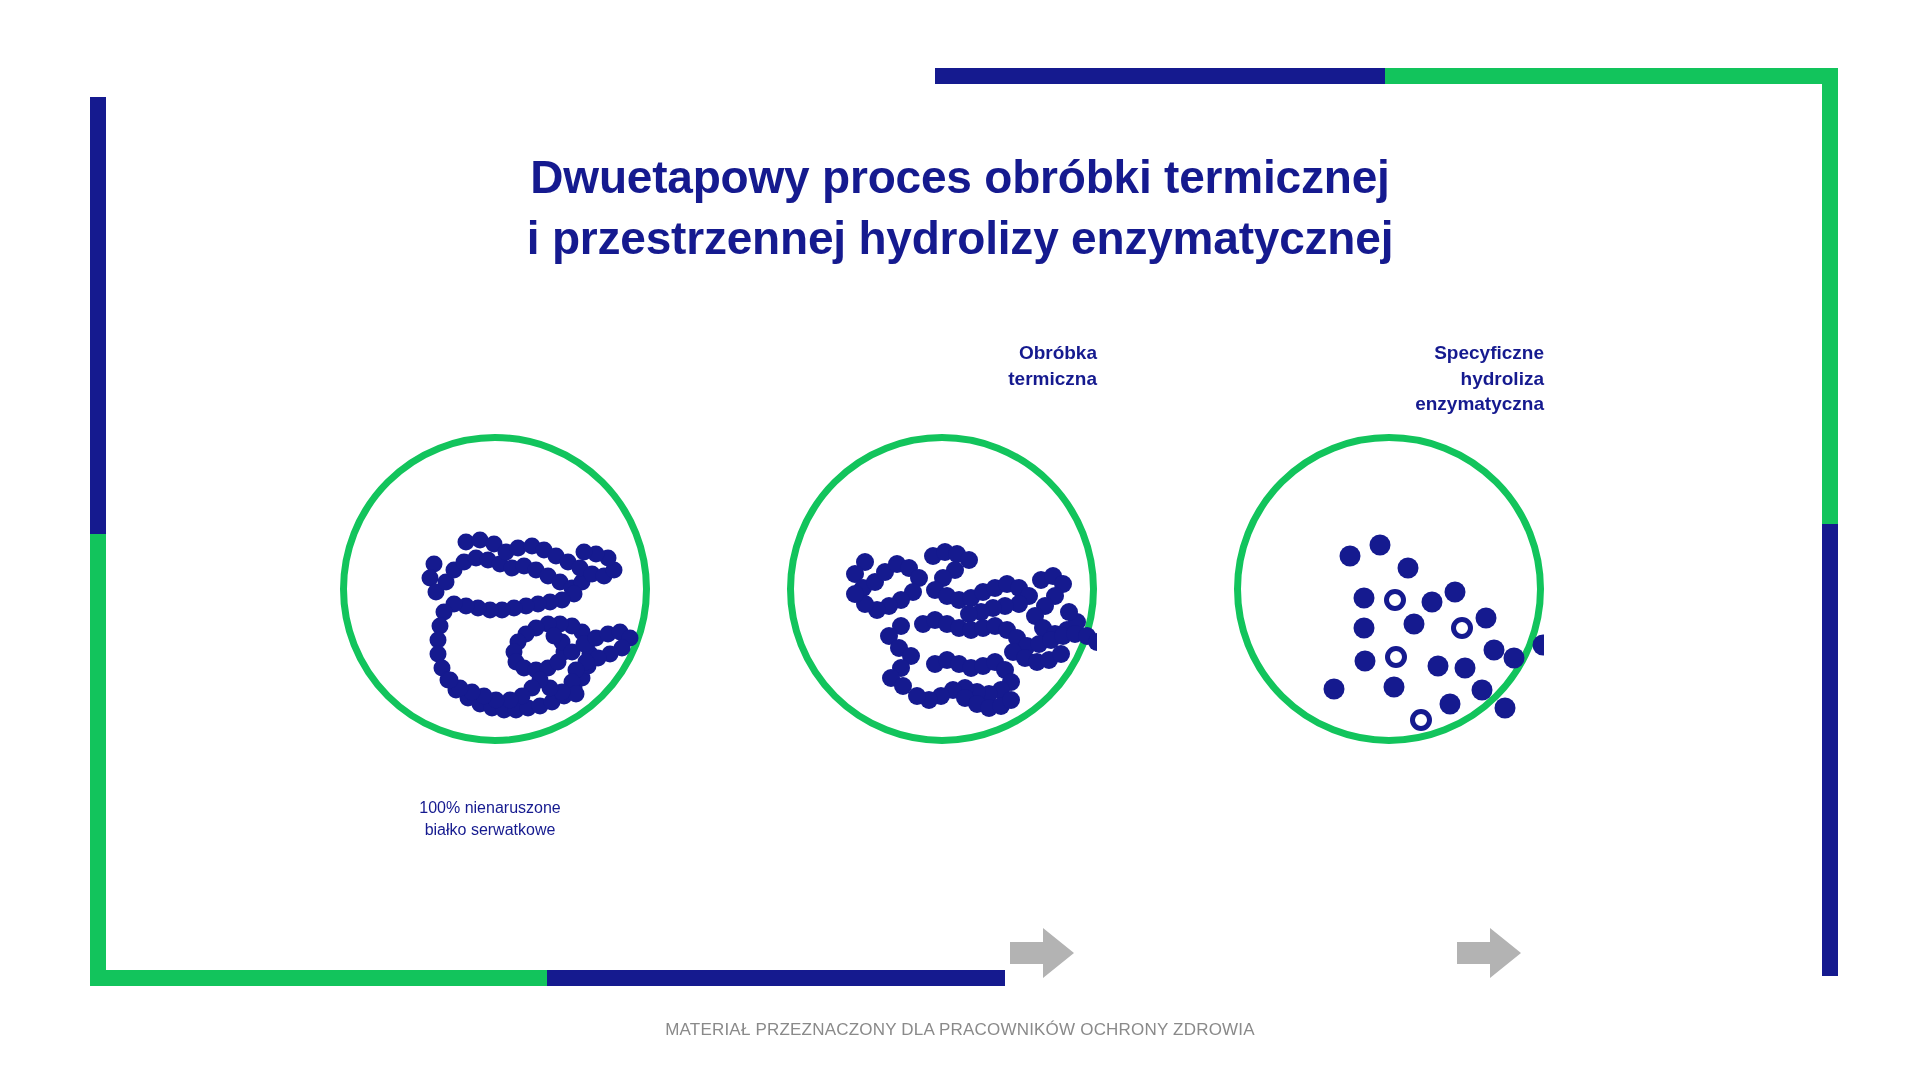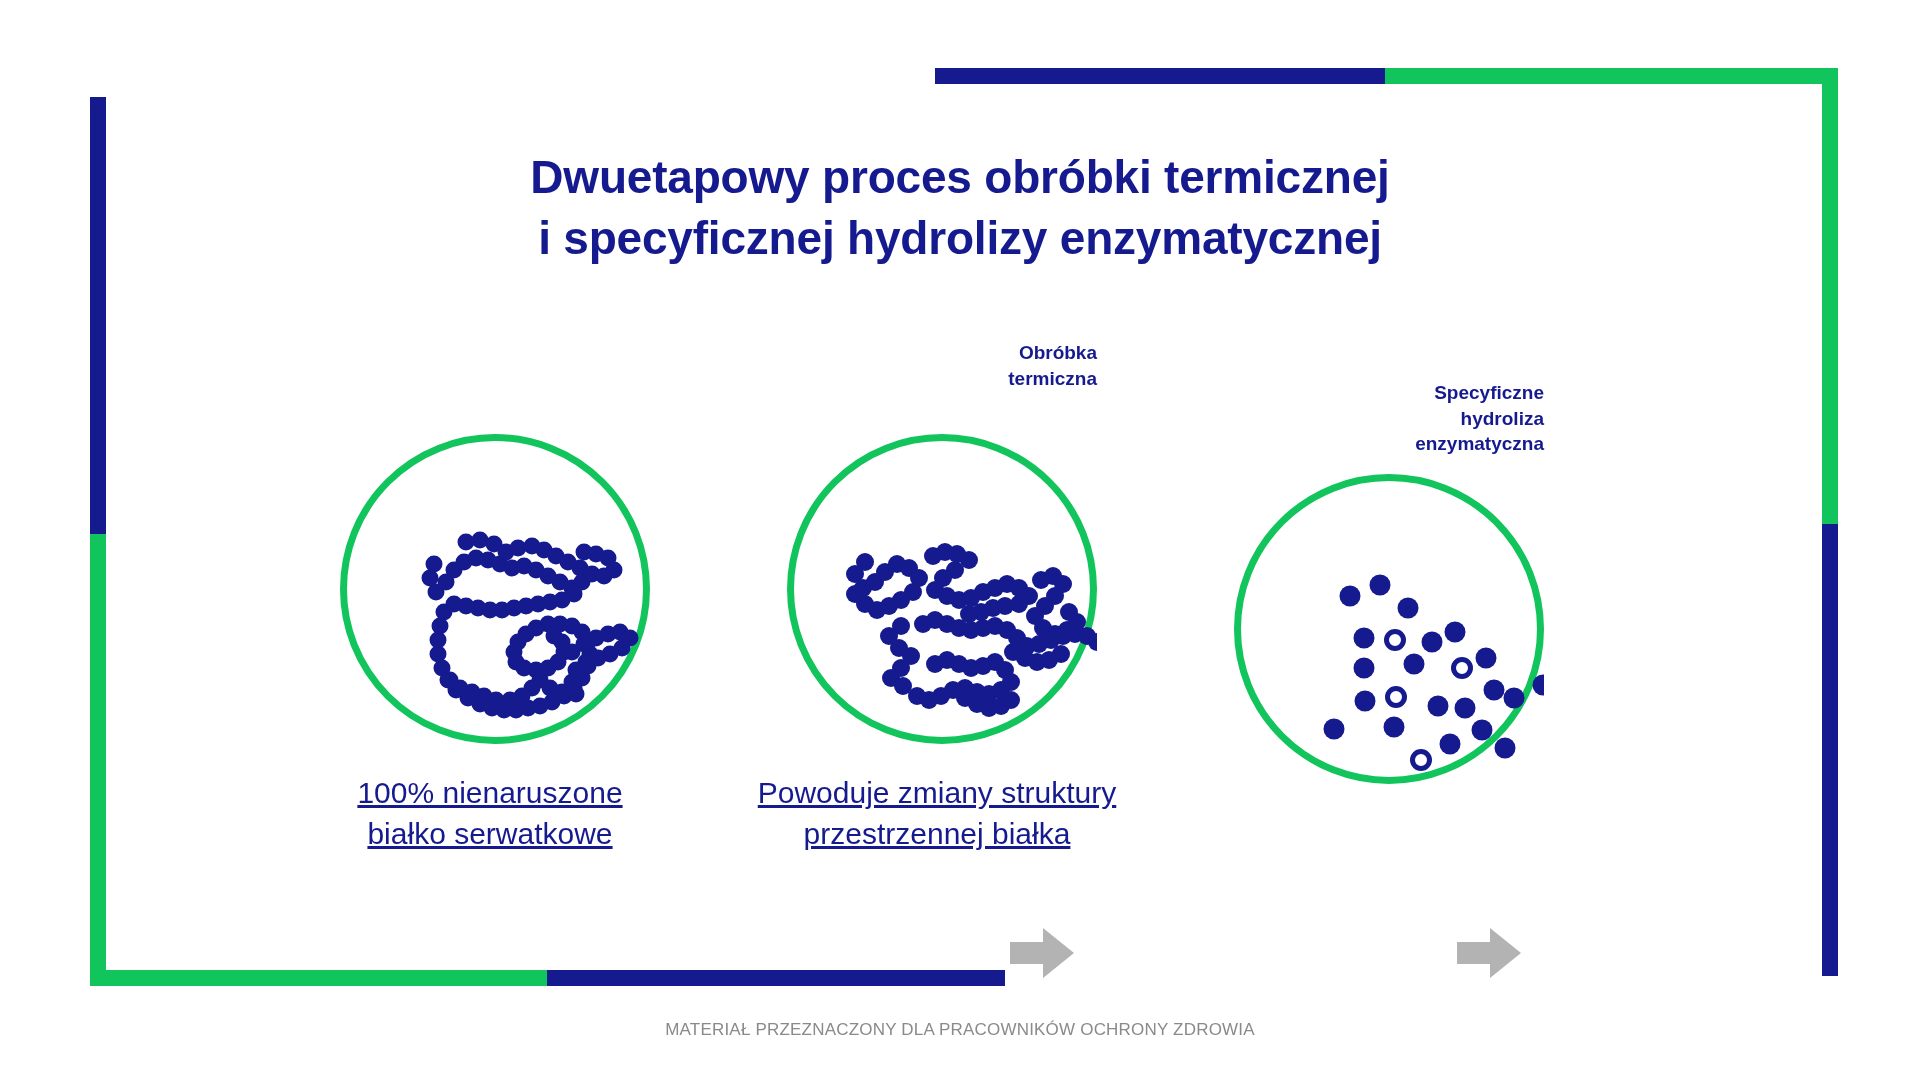--- a/index.html
+++ b/index.html
@@ -60,21 +60,21 @@
   }
 
   .stage {
     position: absolute;
     top: 0;
     width: 320px;
     height: 520px;
   }
   .stage-0 { left: 0px; }
   .stage-1 { left: 447px; }
-  .stage-2 { left: 894px; margin-top: 40px; }
+  .stage-2 { left: 894px; }
 
   .step-label {
     position: absolute;
     top: 0;
     left: 0;
     width: 320px;
     text-align: right;
     color: var(--navy);
     font-size: 19px;
     font-weight: bold;
@@ -98,29 +98,28 @@
   }
   .circle-wrap svg {
     position: absolute;
     inset: 0;
     width: 100%;
     height: 100%;
   }
 
   .caption {
     position: absolute;
-    top: 432px;
+    top: 457px;
     left: -25px;
     width: 370px;
     text-align: center;
     color: var(--navy);
-    font-size: 30px;
+    font-size: 16px;
     line-height: 1.38;
     white-space: pre-line;
-    text-decoration: underline;
   }
 
   
   .arrow {
     position: absolute;
     top: 585px;
     width: 64px;
     height: 56px;
   }
   .arrow-0 { left: 680px; }
@@ -149,21 +148,21 @@
   <div class="bar bar-top-green"></div>
   <div class="bar bar-right-green"></div>
   <div class="bar bar-right-navy"></div>
   <div class="bar bar-left-navy"></div>
   <div class="bar bar-left-green"></div>
   <div class="bar bar-bot-green"></div>
   <div class="bar bar-bot-navy"></div>
 
   <h1 class="title">
     <span class="line">Dwuetapowy proces obróbki termicznej</span>
-    <span class="line">i specyficznej hydrolizy enzymatycznej</span>
+    <span class="line">i przestrzennej hydrolizy enzymatycznej</span>
   </h1>
 
   <div class="stages">
 
     <div class="stage stage-0">
       <div class="step-label"></div>
       <div class="circle-wrap">
         <div class="circle-ring"></div>
         <svg id="svg-stage-0" viewBox="0 0 310 310">
             <g>
@@ -375,22 +374,20 @@
               <circle cx="262" cy="226" r="9" fill="#151a8f"></circle>
               <circle cx="274" cy="220" r="9" fill="#151a8f"></circle>
               <circle cx="178" cy="264" r="9" fill="#151a8f"></circle>
               <circle cx="190" cy="270" r="9" fill="#151a8f"></circle>
               <circle cx="202" cy="274" r="9" fill="#151a8f"></circle>
               <circle cx="214" cy="272" r="9" fill="#151a8f"></circle>
               <circle cx="224" cy="266" r="9" fill="#151a8f"></circle>
             </g>
           </svg>
       </div>
-      <div class="caption">Powoduje zmiany struktury
-przestrzennej białka</div>
     </div>
 
     <div class="stage stage-2">
       <div class="step-label">Specyficzne
 hydroliza
 enzymatyczna</div>
       <div class="circle-wrap">
         <div class="circle-ring"></div>
         <svg id="svg-stage-2" viewBox="0 0 310 310">
             <g>

